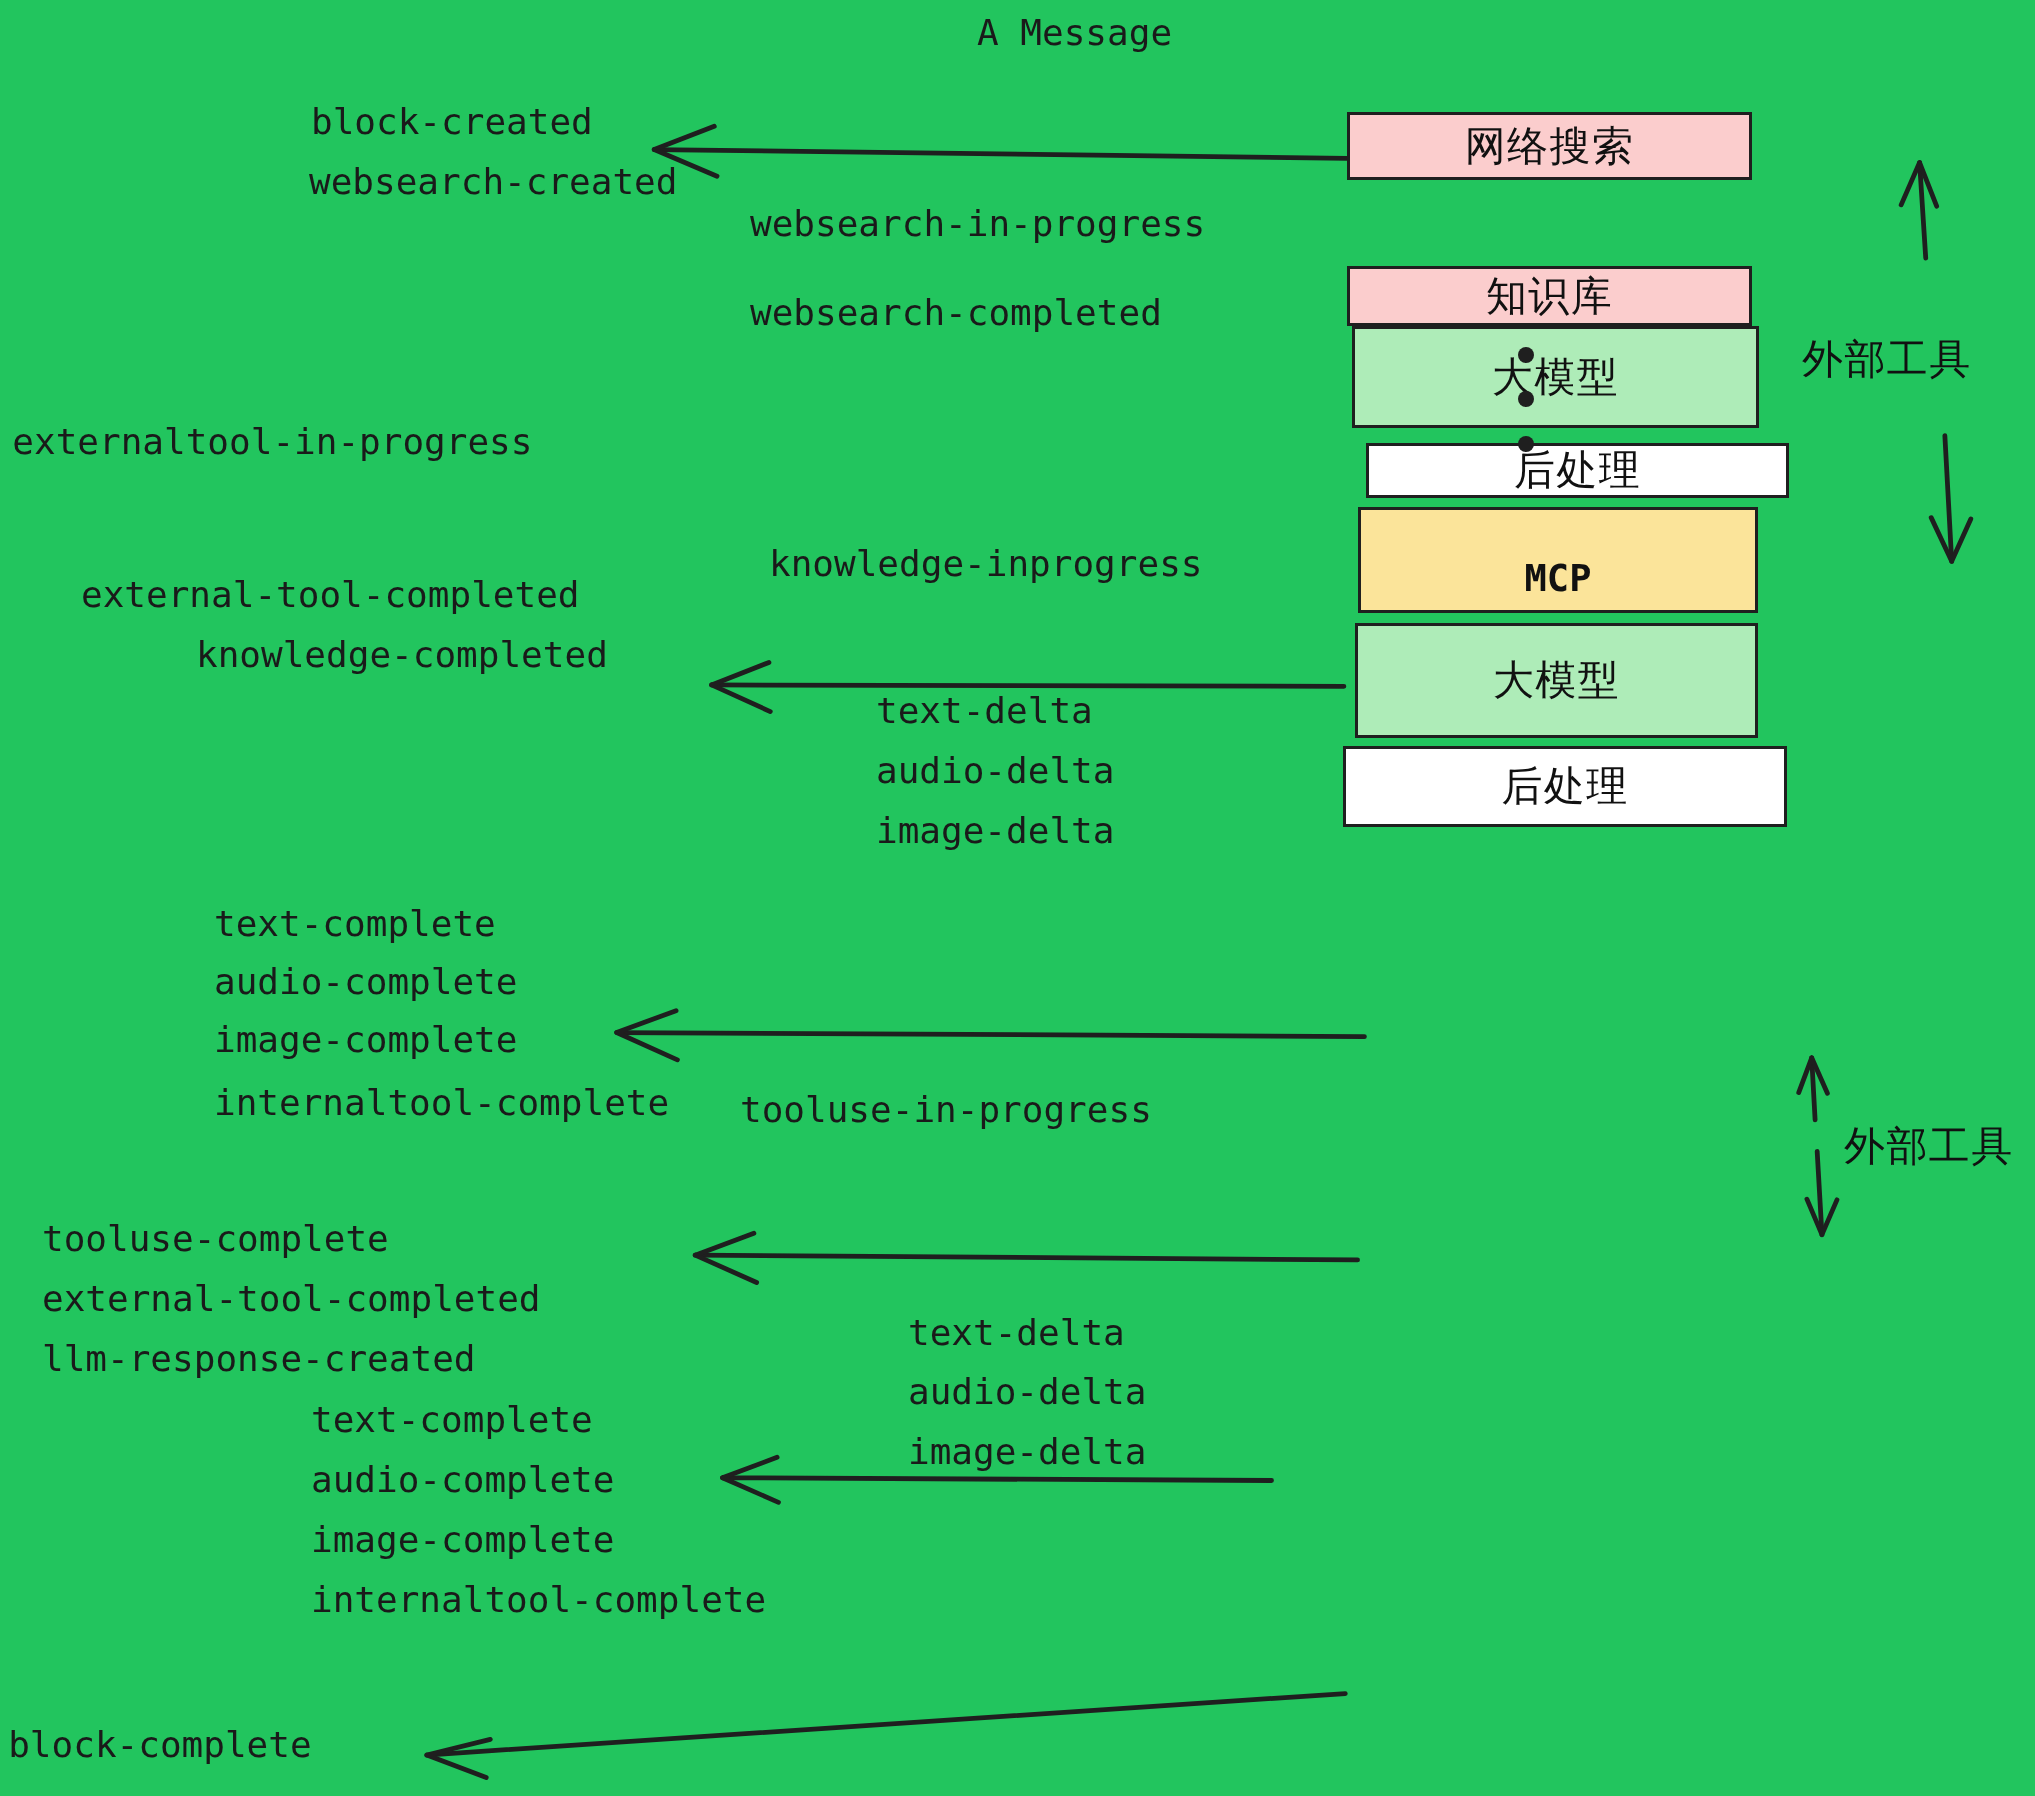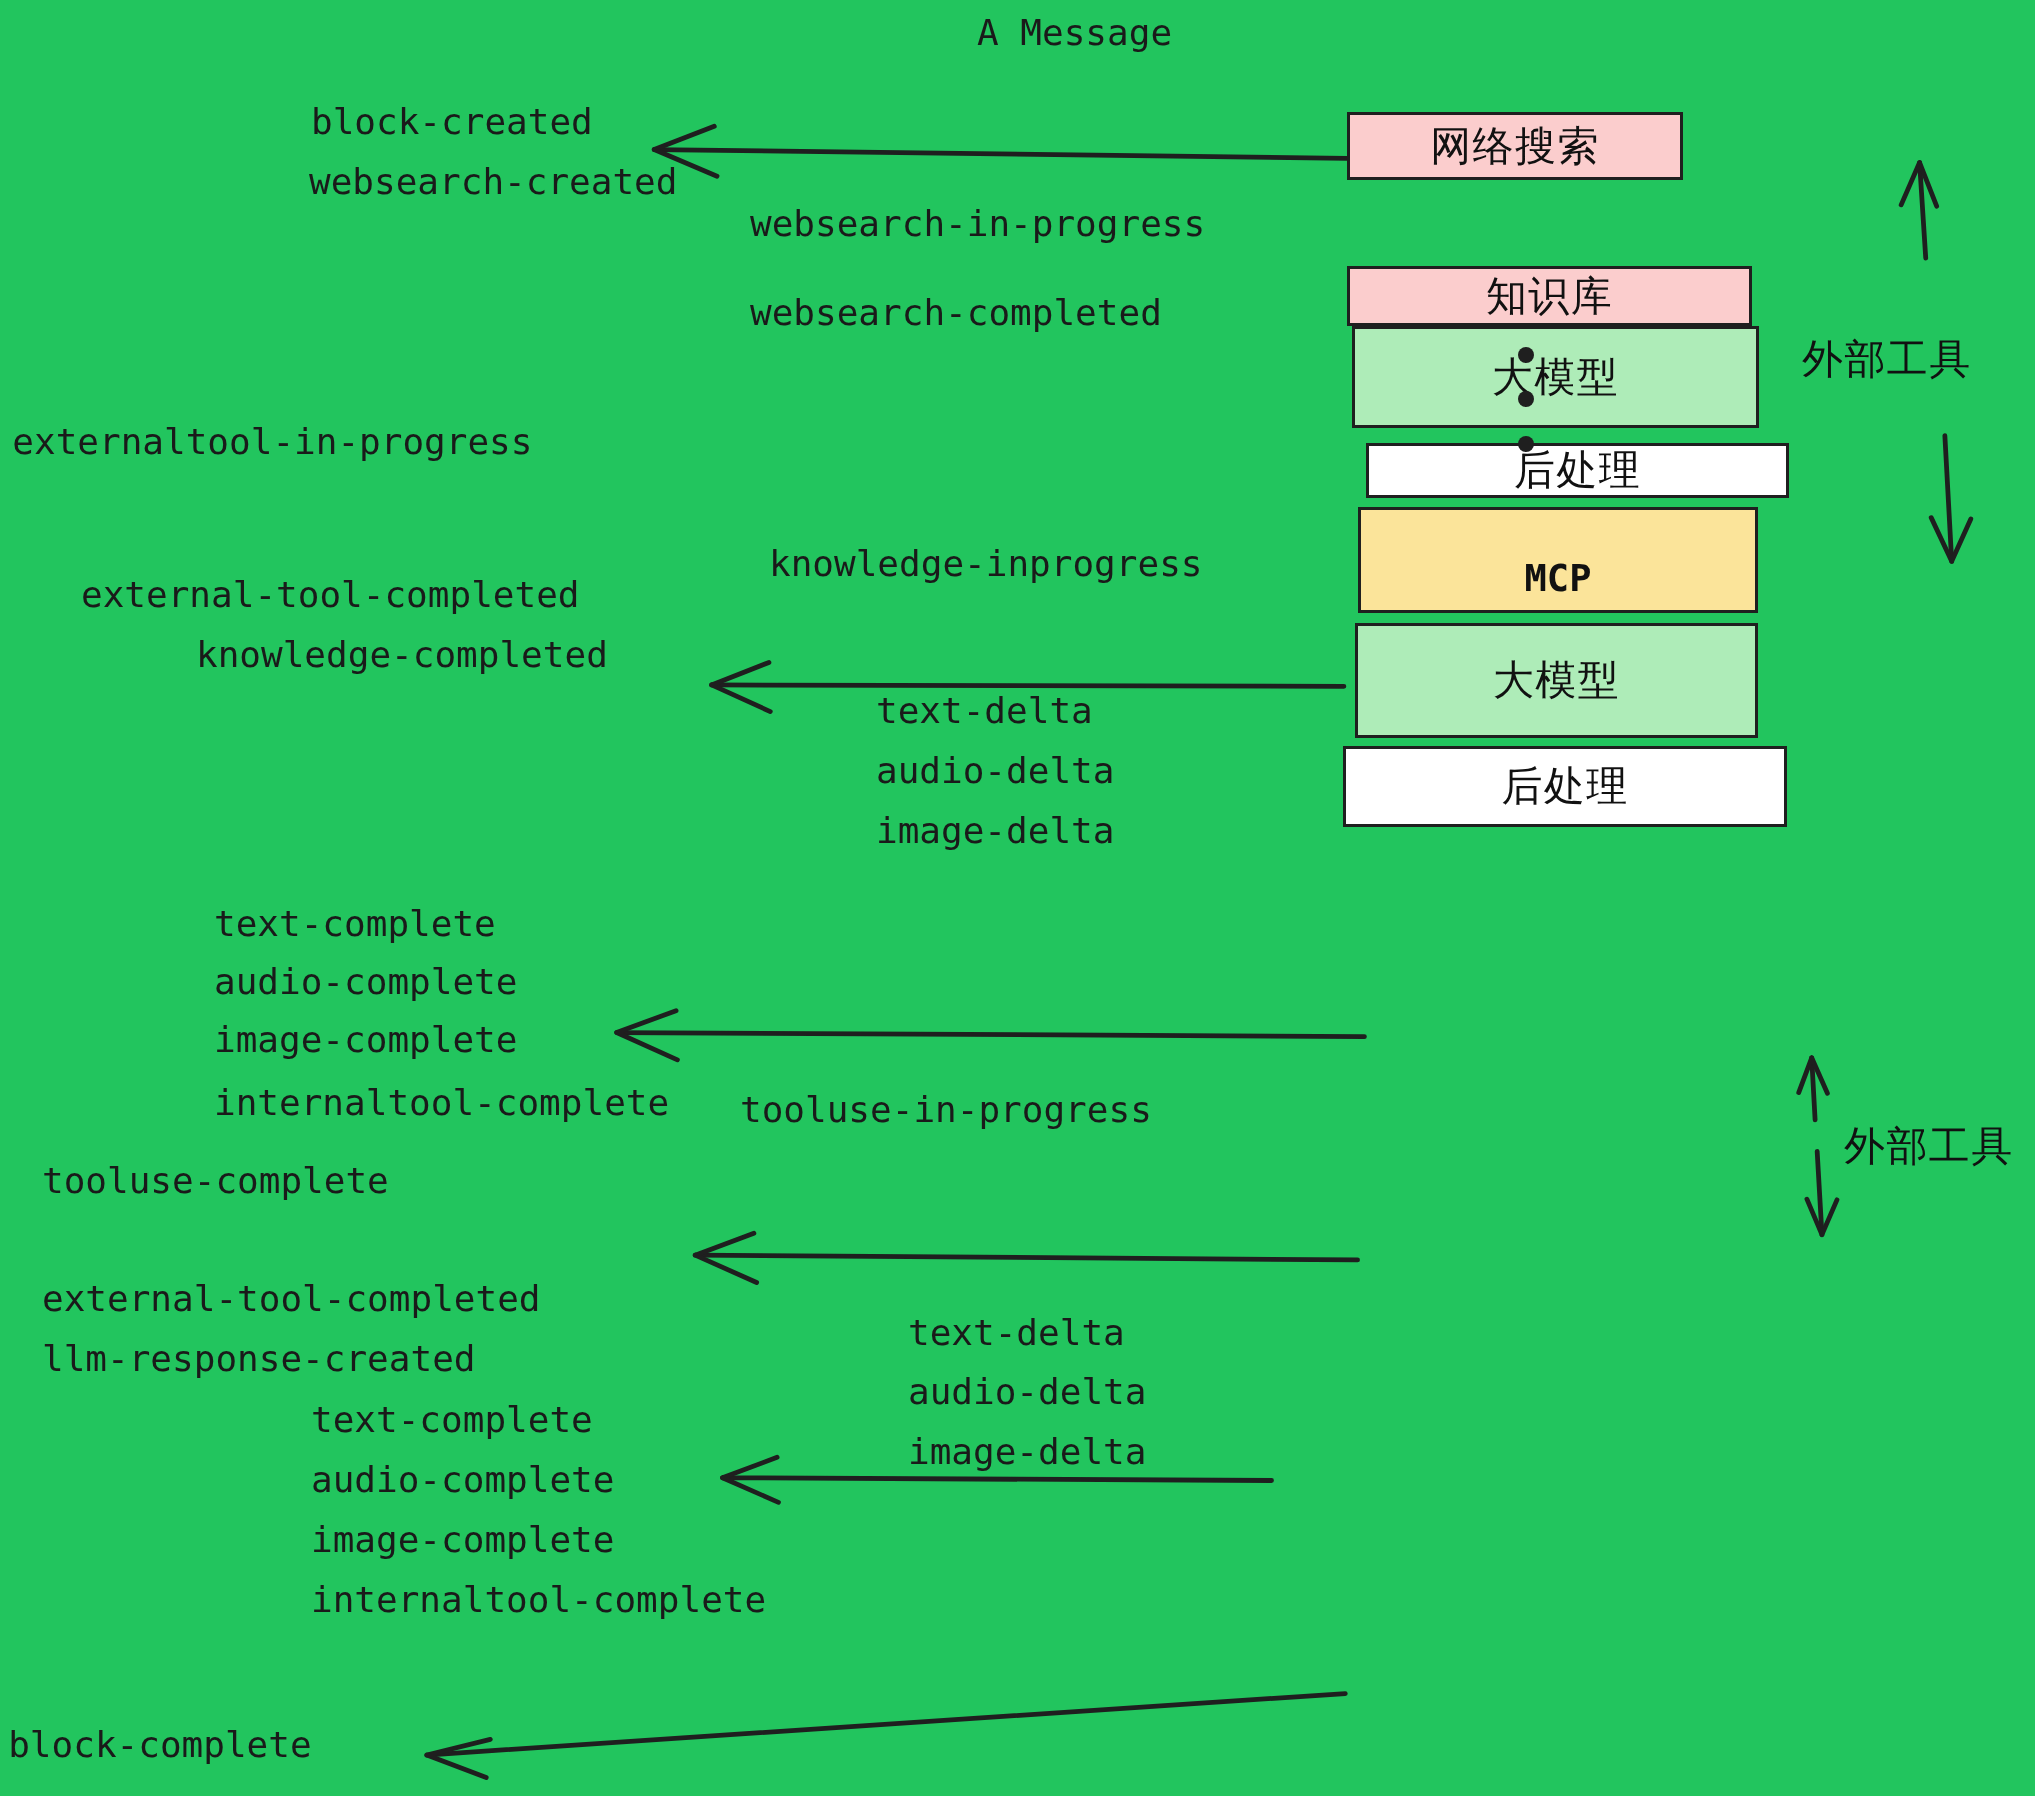--- a/index.html
+++ b/index.html
@@ -128,21 +128,21 @@
     </g>
 
     <g>
       <path d="M 2658 1640 L 2653 1549" stroke="#1f1f1f" stroke-width="7" fill="none" stroke-linecap="round"></path>
       <path d="M 2653 1549 L 2634 1600 M 2653 1549 L 2676 1601" stroke="#1f1f1f" stroke-width="7" fill="none" stroke-linecap="round"></path>
       <path d="M 2661 1686 L 2668 1808" stroke="#1f1f1f" stroke-width="7" fill="none" stroke-linecap="round"></path>
       <path d="M 2668 1808 L 2646 1756 M 2668 1808 L 2690 1757" stroke="#1f1f1f" stroke-width="7" fill="none" stroke-linecap="round"></path>
     </g>
   </svg>
 
-  <div class="box" style="left:1347px; top:112px; width:336px; height:68px; background:#fbcdcd;">
+  <div class="box" style="left:1347px; top:112px; width:405px; height:68px; background:#fbcdcd;">
     <span>网络搜索</span>
   </div>
 
   <div class="box" style="left:1347px; top:266px; width:405px; height:60px; background:#fbcdcd;">
     <span>知识库</span>
   </div>
 
   <div class="box" style="left:1352px; top:326px; width:407px; height:102px; background:#aeecb8;">
     <span>大模型</span>
   </div>
@@ -183,21 +183,21 @@
   <div class="evt" style="left:876px; top:693px;">text-delta</div>
   <div class="evt" style="left:876px; top:753px;">audio-delta</div>
   <div class="evt" style="left:876px; top:813px;">image-delta</div>
 
   <div class="evt" style="left:214px; top:906px;">text-complete</div>
   <div class="evt" style="left:214px; top:964px;">audio-complete</div>
   <div class="evt" style="left:214px; top:1022px;">image-complete</div>
   <div class="evt" style="left:214px; top:1085px;">internaltool-complete</div>
   <div class="evt" style="left:740px; top:1092px;">tooluse-in-progress</div>
 
-  <div class="evt" style="left:42px; top:1163px;">tooluse-complete</div>
+  <div class="evt" style="left:42px; top:1221px;">tooluse-complete</div>
   <div class="evt" style="left:42px; top:1281px;">external-tool-completed</div>
   <div class="evt" style="left:42px; top:1341px;">llm-response-created</div>
 
   <div class="evt" style="left:908px; top:1315px;">text-delta</div>
   <div class="evt" style="left:908px; top:691px; top:1374px;">audio-delta</div>
   <div class="evt" style="left:908px; top:1434px;">image-delta</div>
 
   <div class="evt" style="left:311px; top:1402px;">text-complete</div>
   <div class="evt" style="left:311px; top:1462px;">audio-complete</div>
   <div class="evt" style="left:311px; top:1522px;">image-complete</div>

